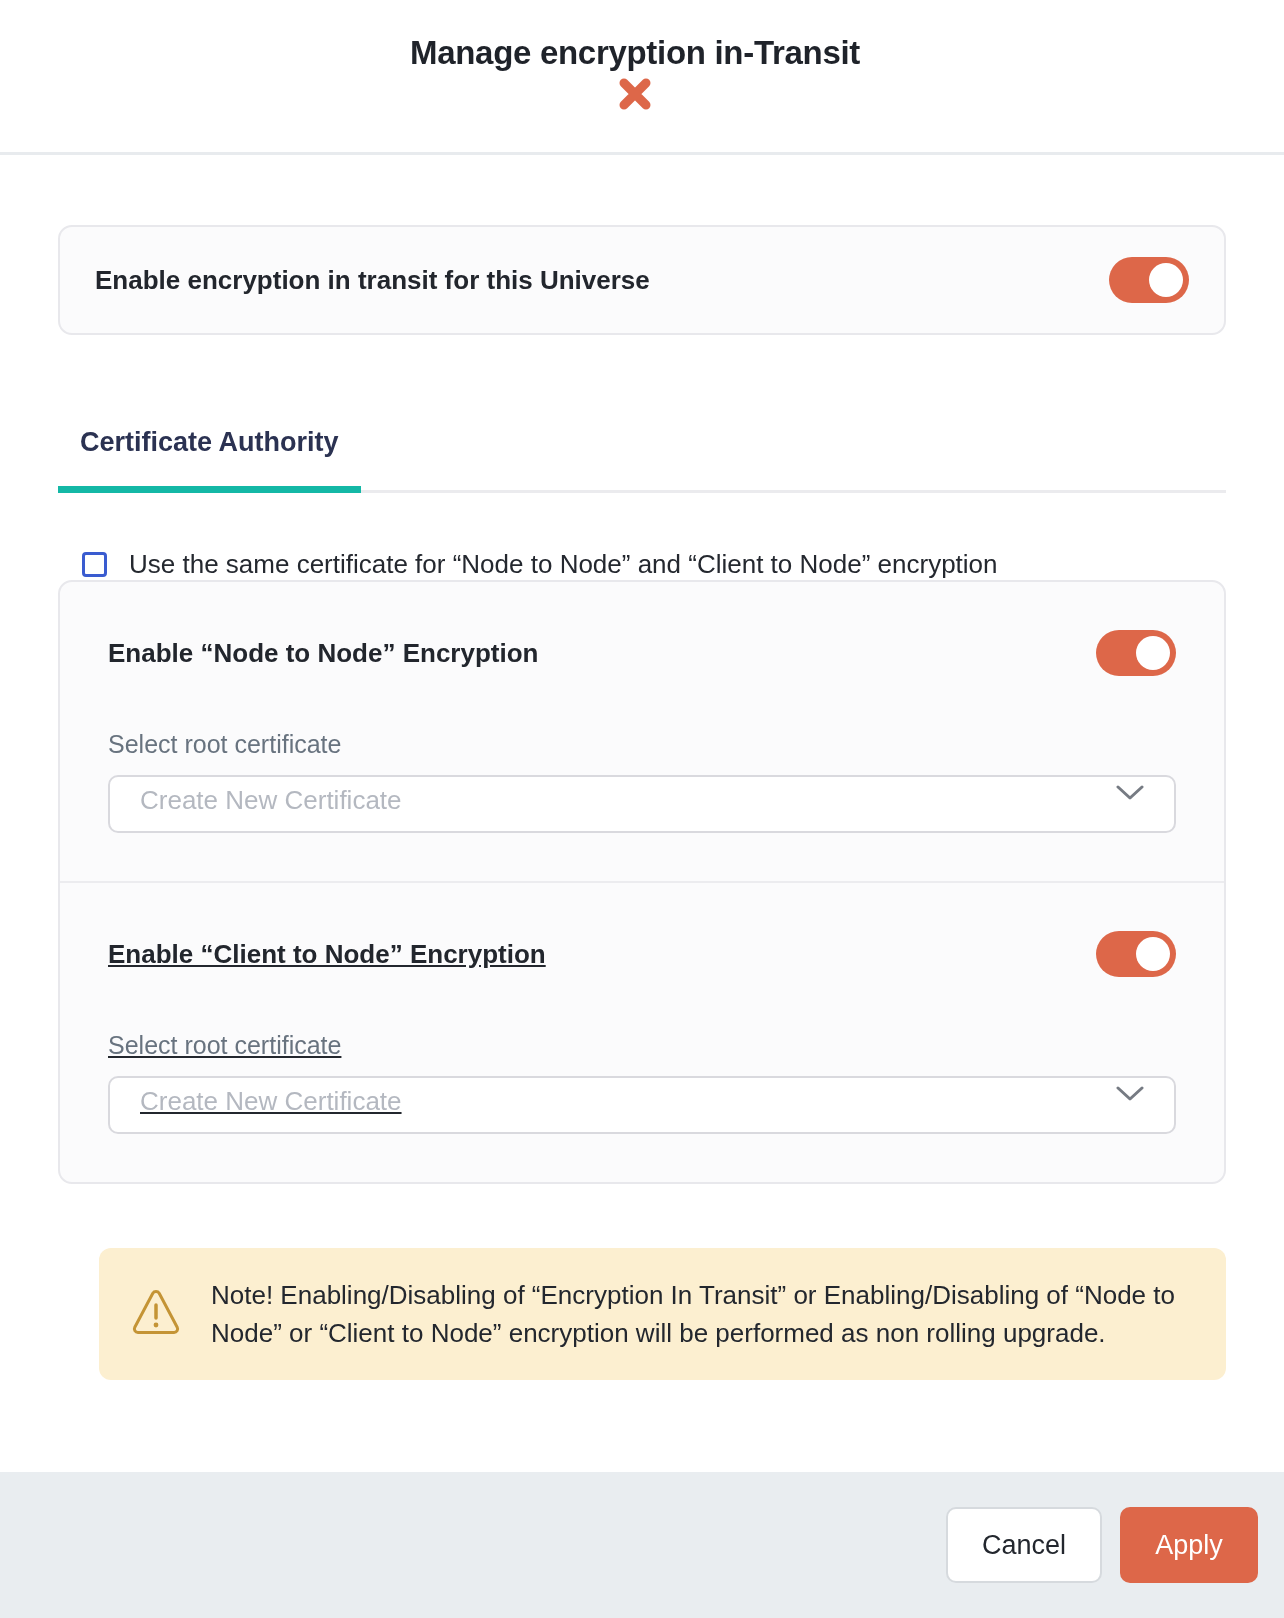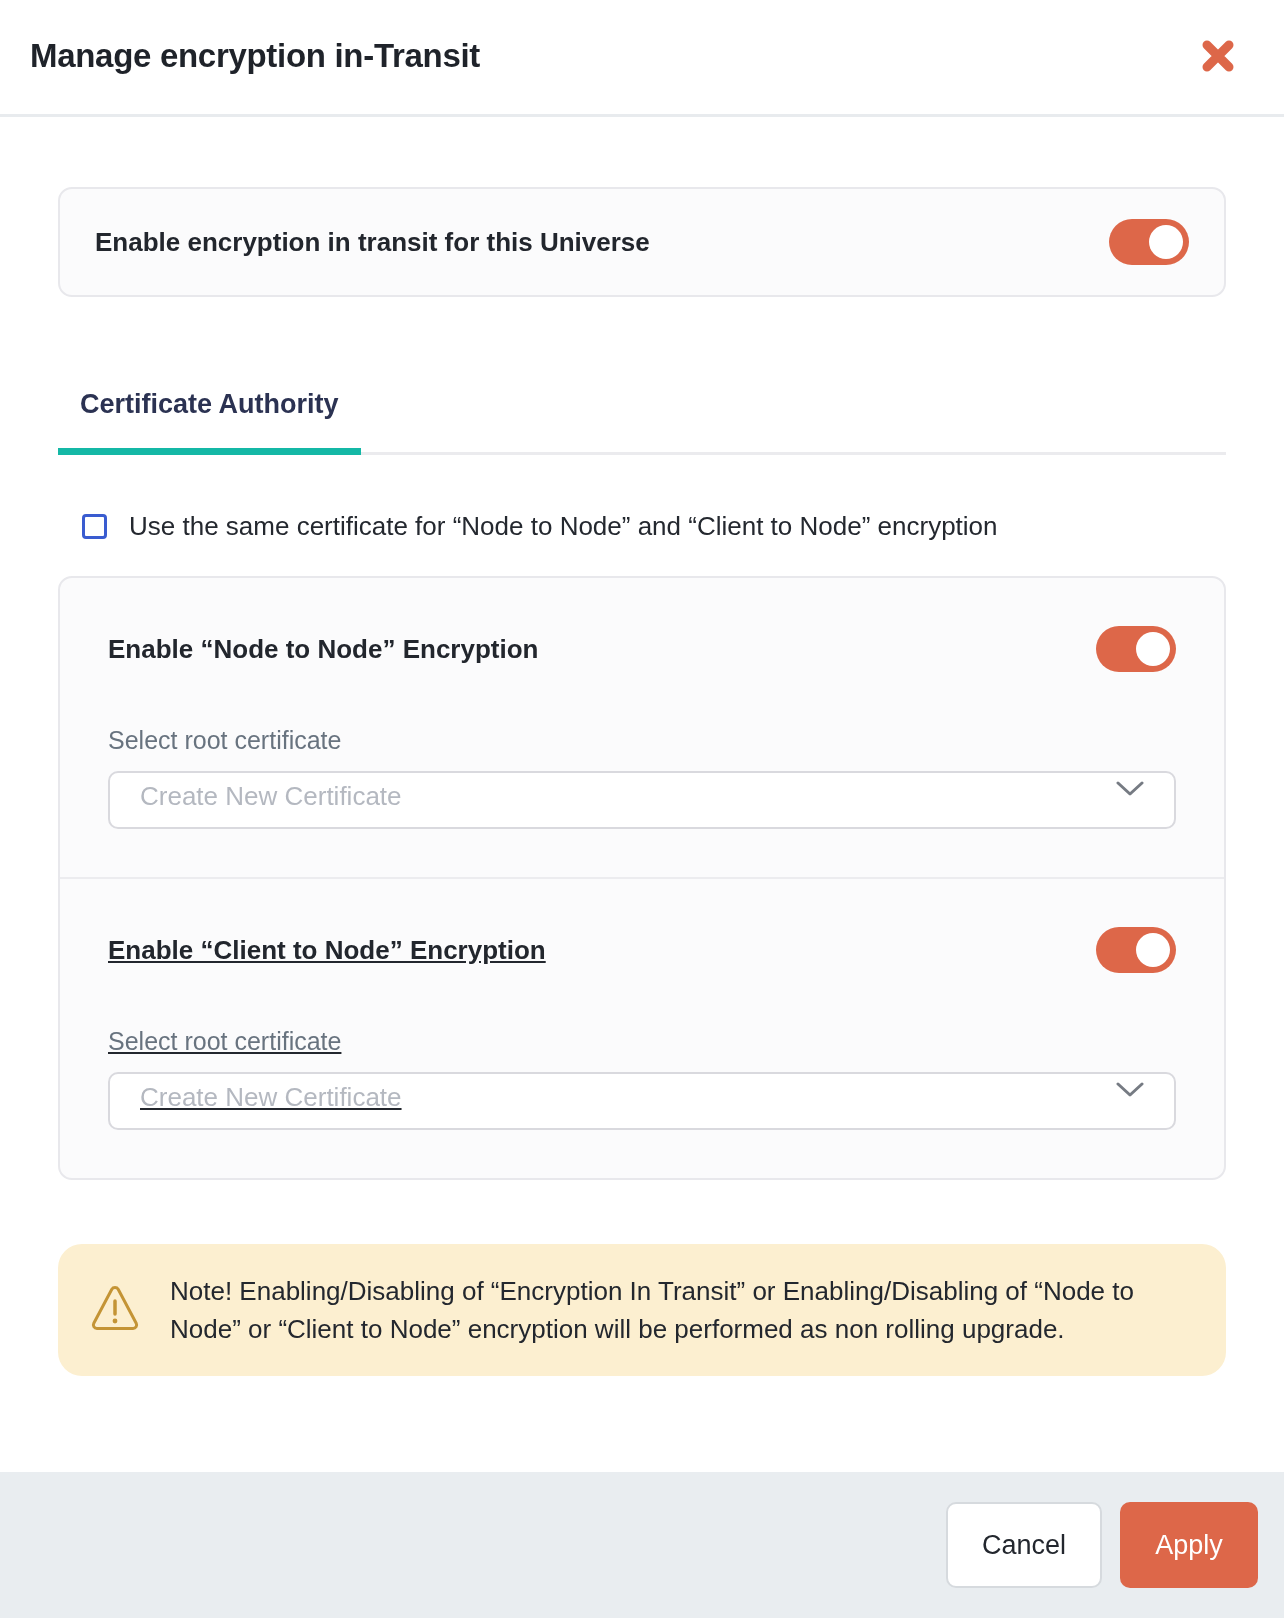--- a/index.html
+++ b/index.html
@@ -14,20 +14,21 @@
     overflow: hidden;
   }
 
   
   .modal-header {
     display: flex;
     align-items: center;
     justify-content: space-between;
     padding: 34px 44px 36px 30px;
     border-bottom: 3px solid #e8ebee;
+    flex-direction: column;
   }
   .modal-title {
     font-size: 33px;
     font-weight: 700;
     color: #1f232a;
     letter-spacing: -0.3px;
   }
   .close-btn {
     background: none;
     border: none;
@@ -112,21 +113,21 @@
     background: #ffffff;
     flex: 0 0 auto;
     cursor: pointer;
   }
   .checkbox-label {
     font-size: 26px;
     color: #24282f;
   }
 
   
-  .sections-card { margin-top: 34px; }
+  .sections-card { }
   .section { padding: 48px; }
   .section + .section { border-top: 2px solid #ececef; text-decoration: underline; }
   .section-head {
     display: flex;
     align-items: center;
     justify-content: space-between;
   }
   .section-title {
     font-size: 26px;
     font-weight: 700;
@@ -150,45 +151,46 @@
   }
   .select-placeholder {
     font-size: 26px;
     color: #b4b8c0;
   }
 
   
   .note {
     margin-top: 64px;
     background: #fcefd0;
-    border-radius: 24px;
+    border-radius: 12px;
     padding: 28px 40px 28px 32px;
     display: flex;
     align-items: center;
     gap: 30px;
+    margin-left: 41px;
   }
   .note-text {
     font-size: 26px;
     line-height: 38px;
     color: #23272e;
   }
 
   
   .modal-footer {
     margin-top: auto;
     height: 146px;
     background: #e9edf0;
     display: flex;
     align-items: center;
     justify-content: flex-end;
     gap: 18px;
     padding-right: 26px;
   }
   .btn {
-    height: 86px;
+    height: 76px;
     border-radius: 10px;
     font-size: 27px;
     font-family: "Liberation Sans", "DejaVu Sans", sans-serif;
     cursor: pointer;
   }
   .btn-cancel {
     width: 156px;
     background: #ffffff;
     border: 2px solid #d6dade;
     color: #23272e;

